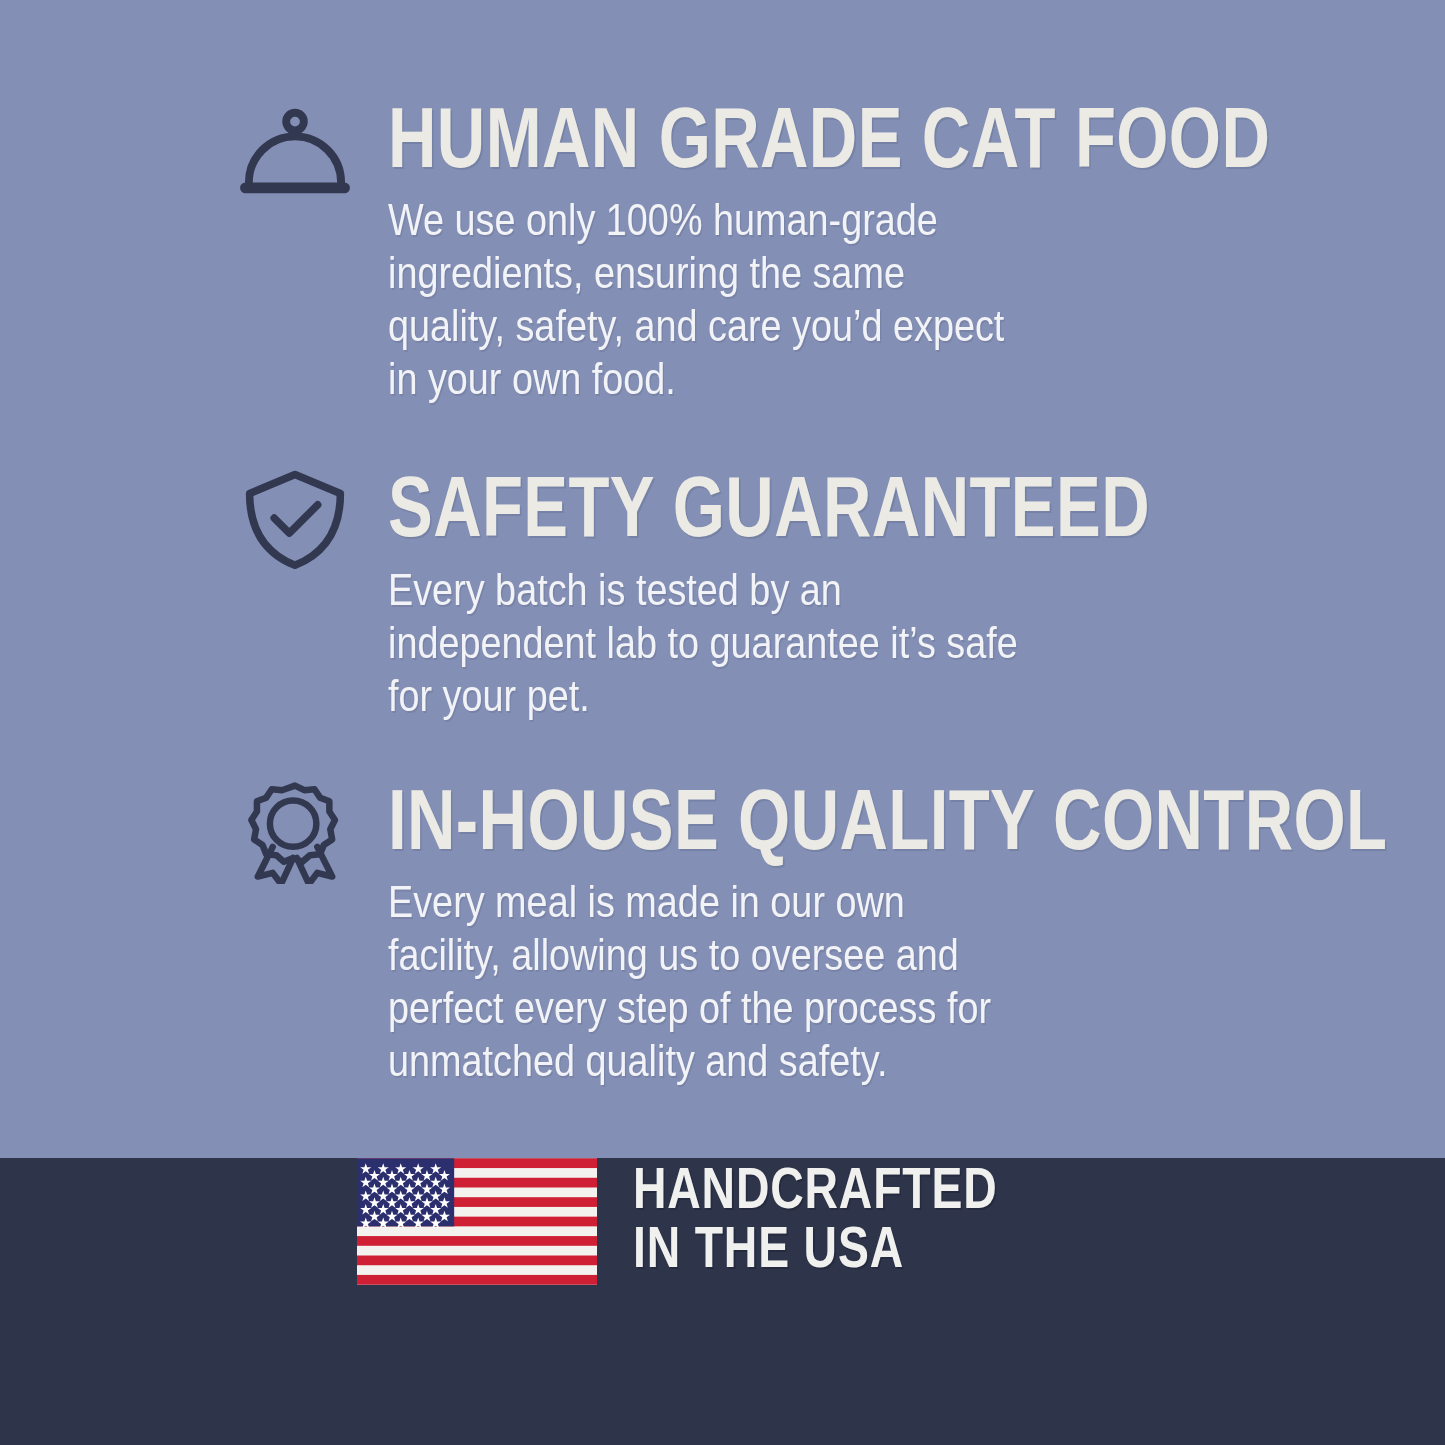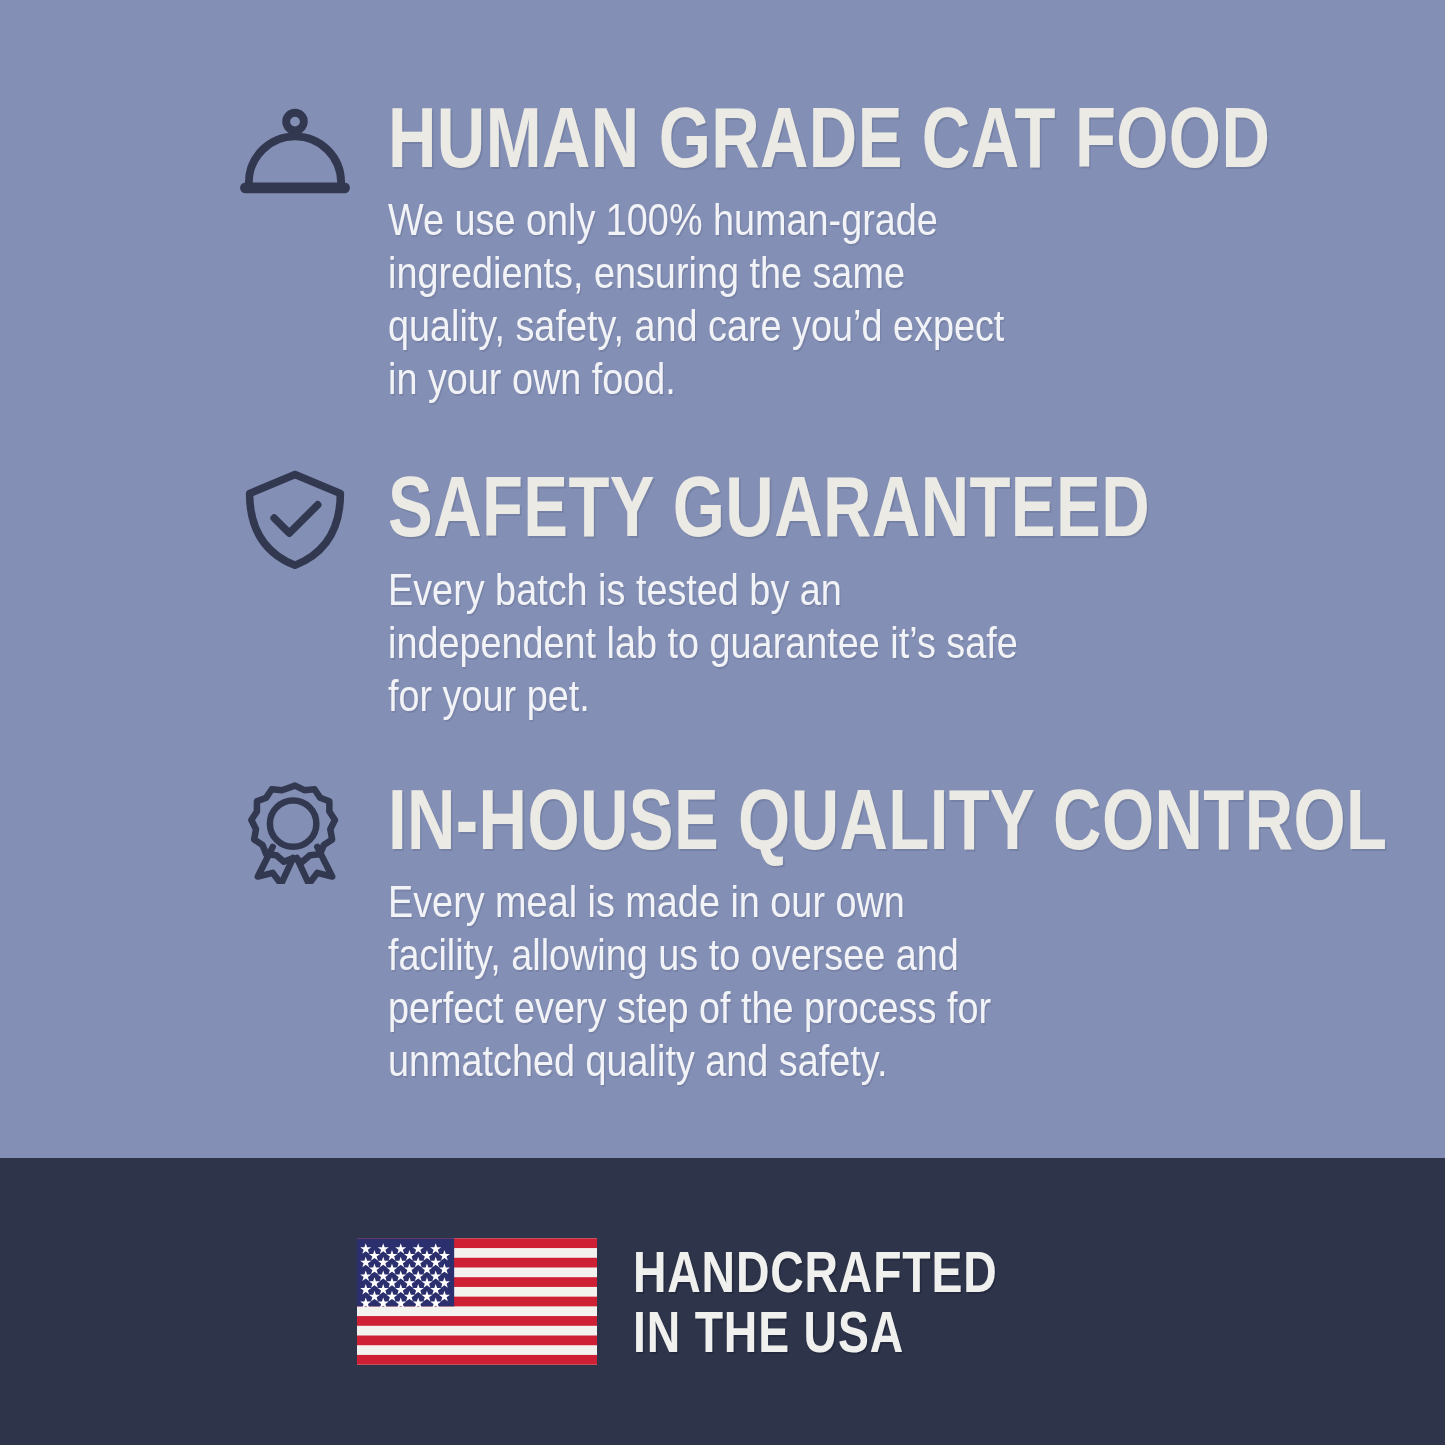--- a/index.html
+++ b/index.html
@@ -90,21 +90,20 @@
 
   
   .footer {
     position: absolute;
     left: 0;
     top: 1158px;
     width: 1445px;
     height: 287px;
     background: #2e3449;
     display: flex;
-    align-items: center;
     justify-content: center;
     gap: 36px;
   }
 
   .flag {
     width: 240px;
     height: 127px;
     display: block;
     flex: none;
   }

